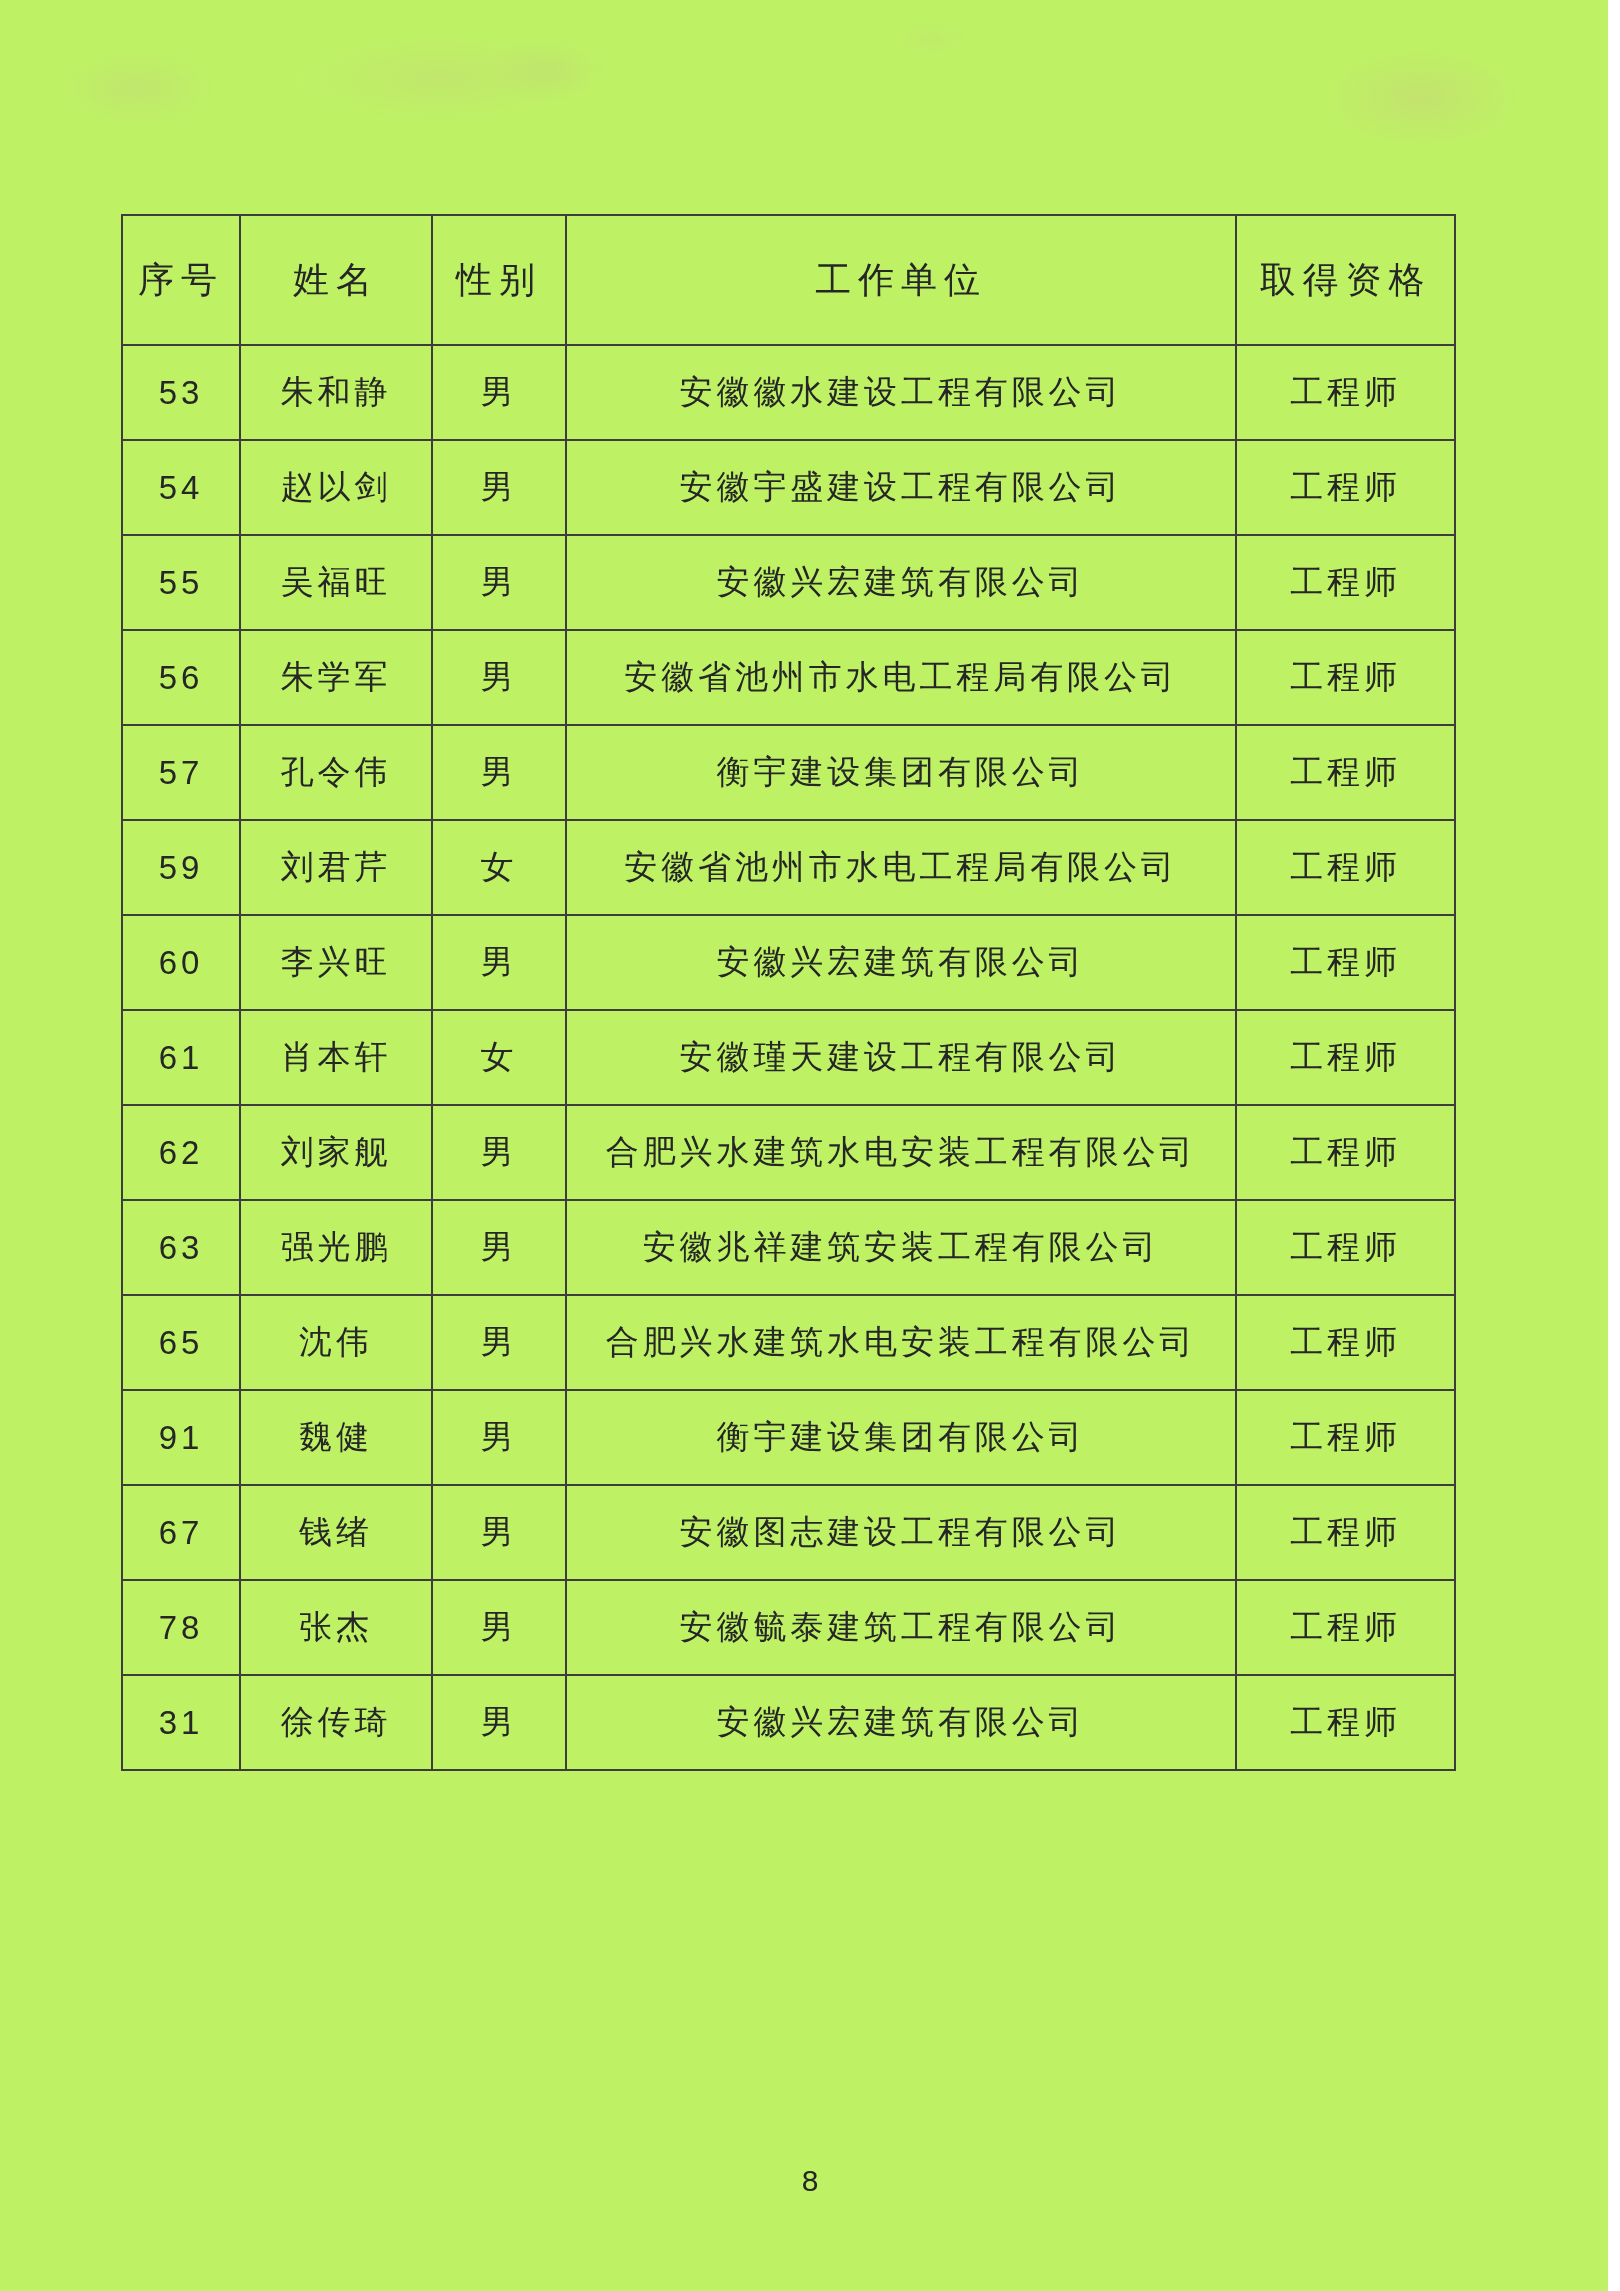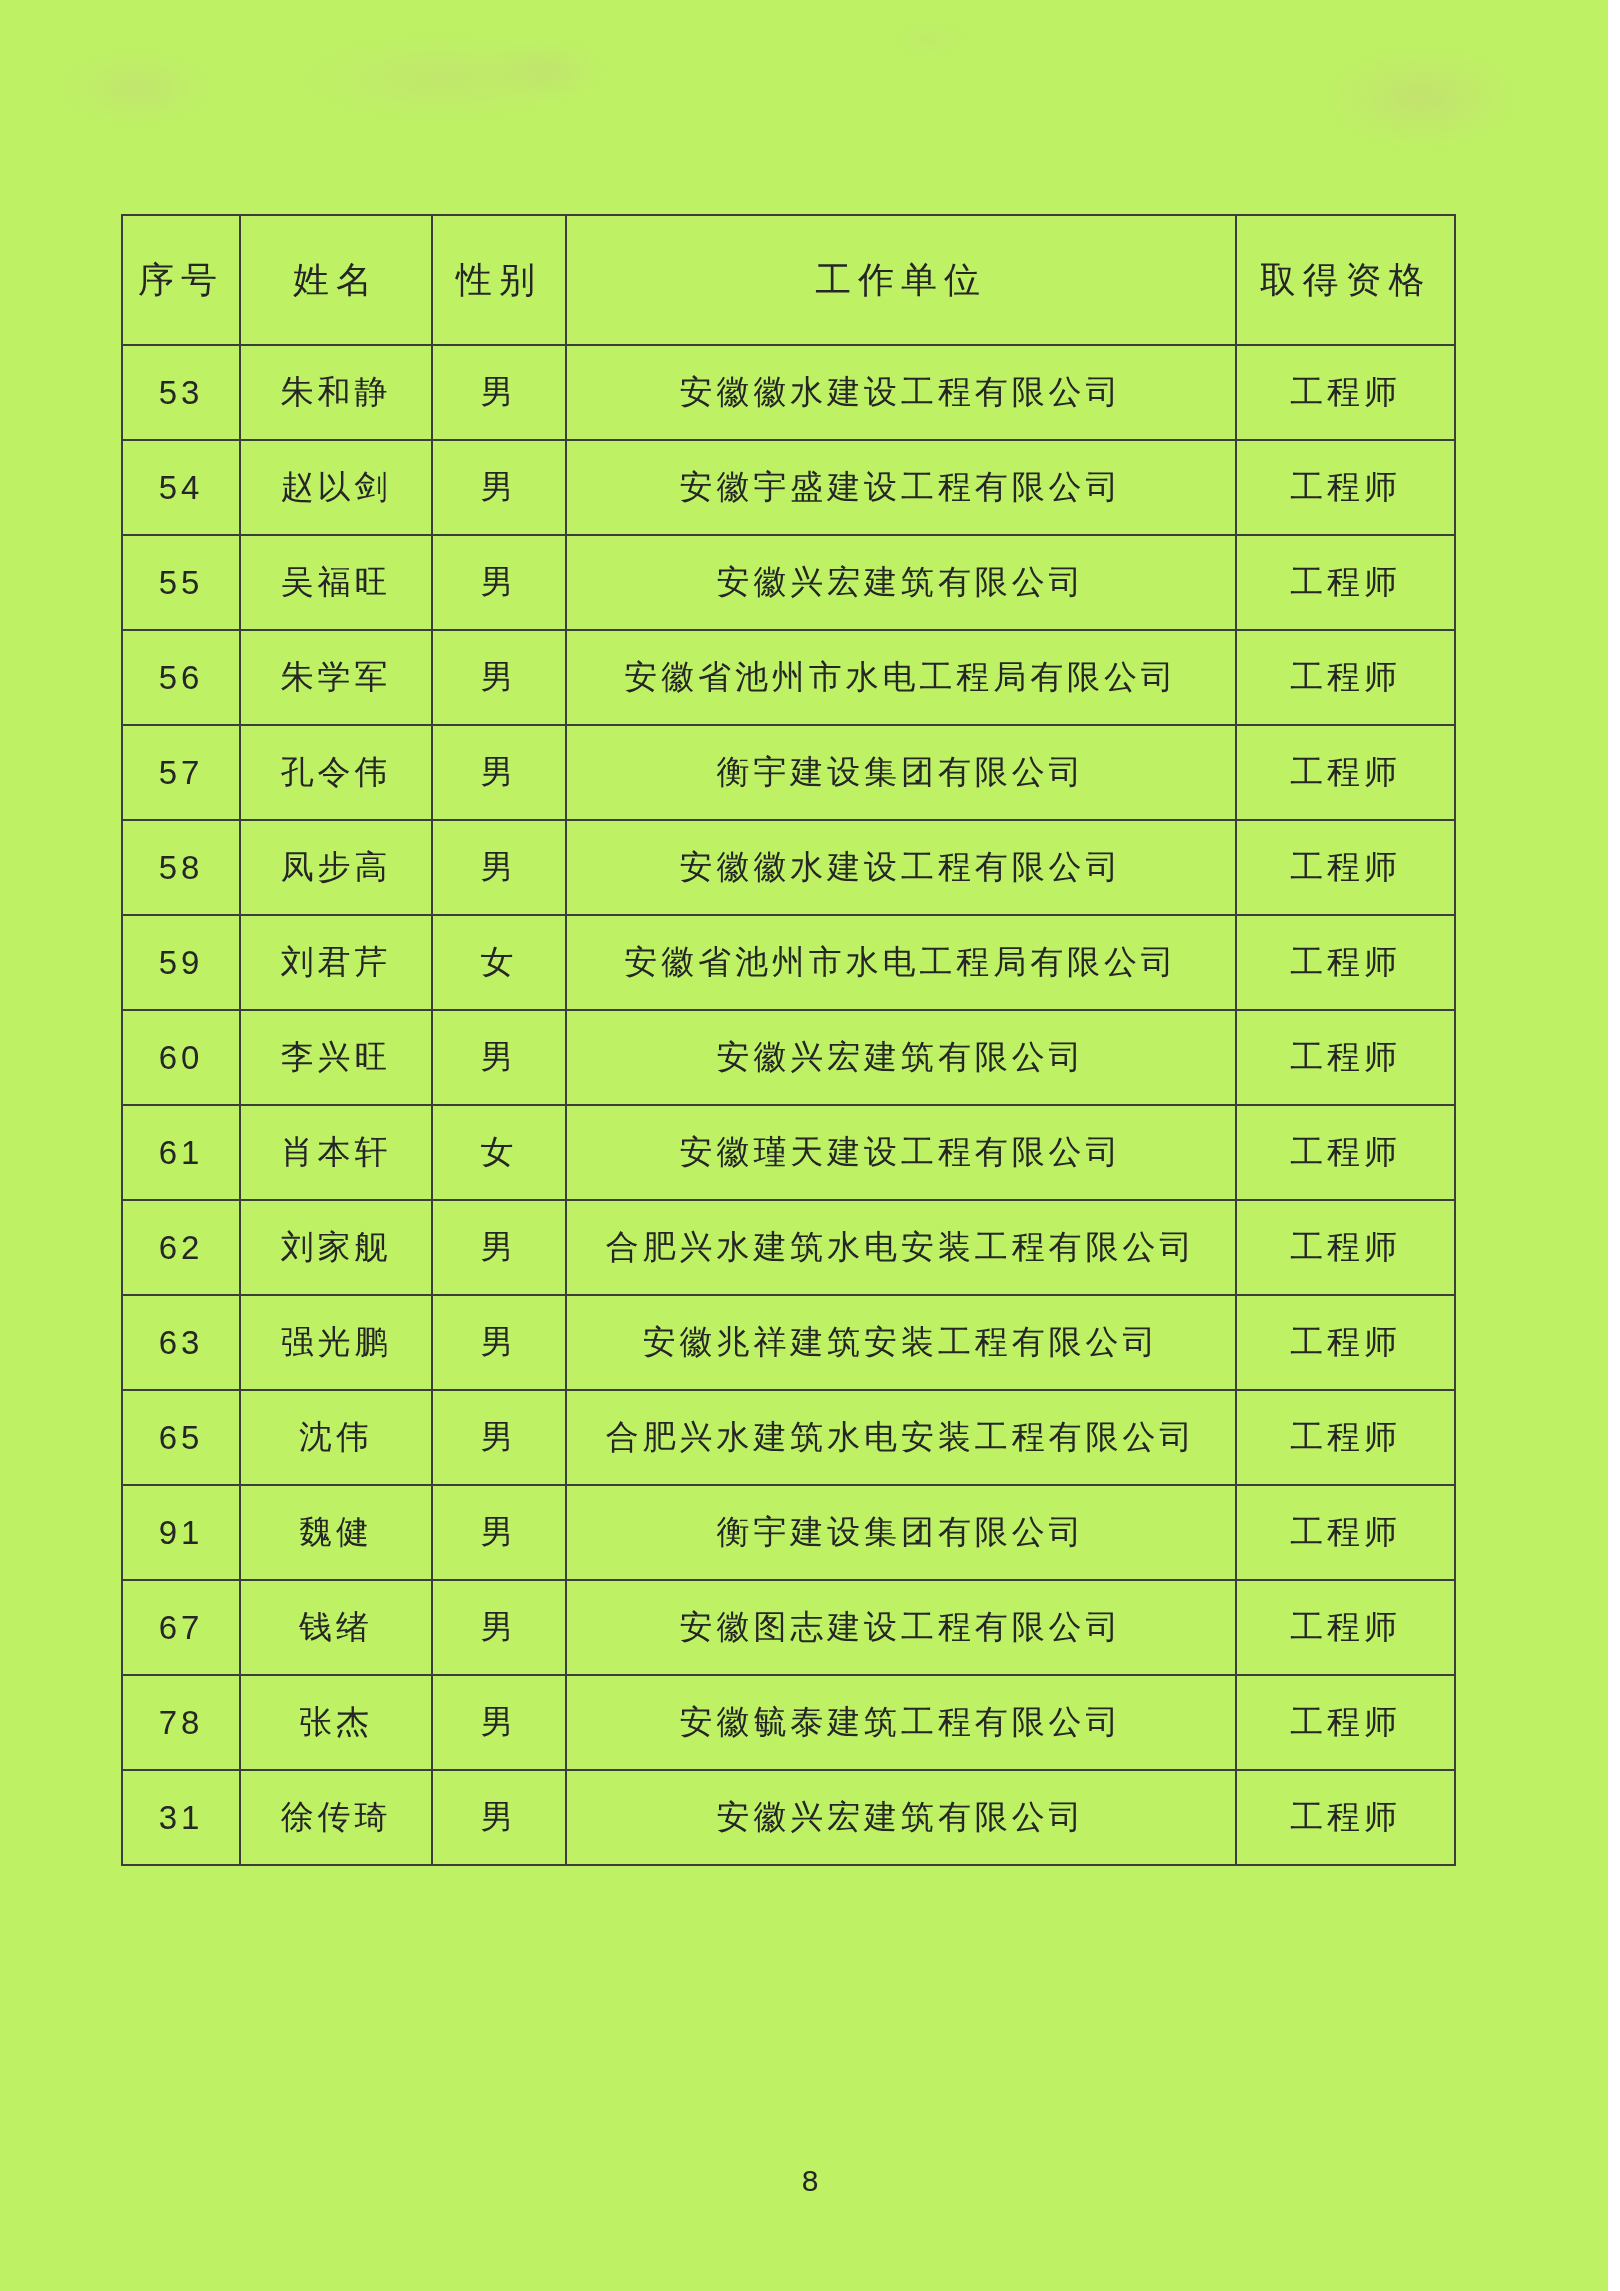--- a/index.html
+++ b/index.html
@@ -130,27 +130,20 @@
       <td class="cell-qualification">工程师</td>
     </tr>
         <tr>
       <td class="cell-no">57</td>
       <td class="cell-name">孔令伟</td>
       <td class="cell-gender">男</td>
       <td class="cell-employer">衡宇建设集团有限公司</td>
       <td class="cell-qualification">工程师</td>
     </tr>
         <tr>
-      <td class="cell-no">58</td>
-      <td class="cell-name">凤步高</td>
-      <td class="cell-gender">男</td>
-      <td class="cell-employer">安徽徽水建设工程有限公司</td>
-      <td class="cell-qualification">工程师</td>
-    </tr>
-        <tr>
       <td class="cell-no">59</td>
       <td class="cell-name">刘君芹</td>
       <td class="cell-gender">女</td>
       <td class="cell-employer">安徽省池州市水电工程局有限公司</td>
       <td class="cell-qualification">工程师</td>
     </tr>
         <tr>
       <td class="cell-no">60</td>
       <td class="cell-name">李兴旺</td>
       <td class="cell-gender">男</td>

